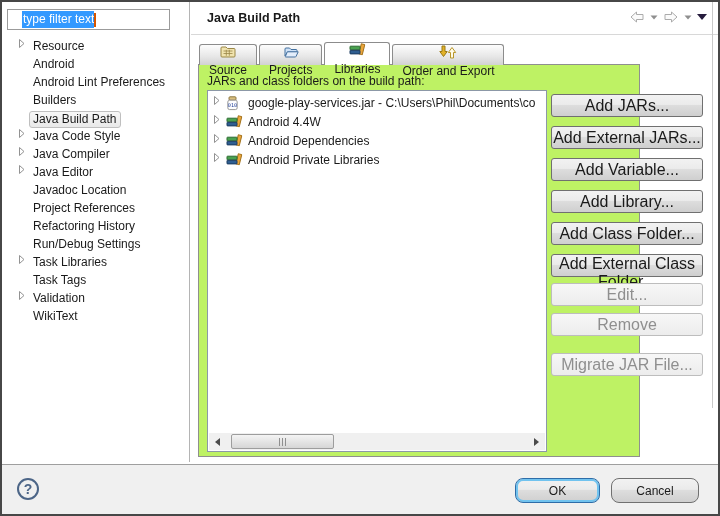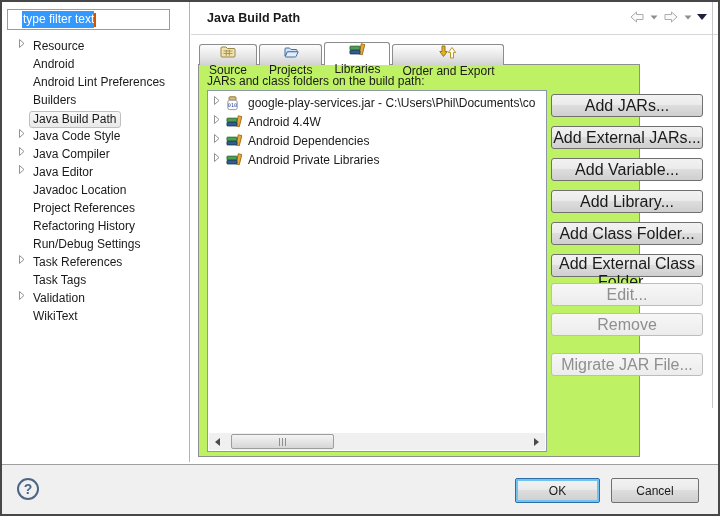--- a/index.html
+++ b/index.html
@@ -54,21 +54,21 @@
   .sidebtn { position:absolute; left:352px; width:152px; height:23px; border:1px solid #707070; border-radius:3px; background:linear-gradient(180deg,#f2f2f2 0%,#ebebeb 45%,#dddddd 50%,#cfcfcf 100%); font-family:inherit; font-size:16px; color:#1a1a1a; cursor:pointer; }
   .sidebtn:disabled { border-color:#bdbdbd; background:linear-gradient(180deg,#f7f7f7,#ececec); color:#8f8f8f; cursor:default; }
   .b0{top:29px}.b1{top:61px}.b2{top:93px}.b3{top:125px}.b4{top:157px}.b5{top:189px}.b6{top:218px}.b7{top:248px}.b8{top:288px}
 
   
   .edge-line { position:absolute; right:5px; top:0; bottom:54px; width:1px; background:#c9c9c9; }
 
   
   .footer { position:absolute; left:0; right:0; bottom:0; height:50px; background:#f0f0f0; border-top:1px solid #9f9f9f; }
   .helpbtn { position:absolute; left:15px; top:13px; width:22px; height:22px; border:2px solid #4c6587; border-radius:50%; color:#4c6587; font-weight:bold; font-size:14px; display:flex; align-items:center; justify-content:center; background:transparent; cursor:pointer; font-family:inherit; }
-  .okbtn,.cancelbtn { position:absolute; top:13px; height:25px; border-radius:2px; font-family:inherit; font-size:12px; color:#1a1a1a; background:linear-gradient(180deg,#f2f2f2 0%,#ebebeb 45%,#dddddd 50%,#cfcfcf 100%); cursor:pointer; }
+  .okbtn,.cancelbtn { position:absolute; top:13px; height:25px; border-radius:8px; font-family:inherit; font-size:12px; color:#1a1a1a; background:linear-gradient(180deg,#f2f2f2 0%,#ebebeb 45%,#dddddd 50%,#cfcfcf 100%); cursor:pointer; }
   .okbtn { left:513px; width:85px; border:1px solid #2e6da8; box-shadow:inset 0 0 0 2px #71c3ef; }
   .cancelbtn { left:609px; width:88px; border:1px solid #707070; }
 </style>
 </head>
 <body>
 
 <div class="dialog">
 
   <div class="sidebar">
     <div class="filterbox">
@@ -171,21 +171,21 @@
             </svg>
           </span>
           <span class="slabel">Run/Debug Settings</span>
         </div>
       <div class="srow">
           <span class="exp">
             <svg width="6" height="9">
               <path d="M0.5 0.5 L5 4.5 L0.5 8.5 Z" fill="#fff" stroke="#929292"></path>
             </svg>
           </span>
-          <span class="slabel">Task References</span>
+          <span class="slabel">Task Libraries</span>
         </div>
       <div class="srow noexp">
           <span class="exp">
             <svg width="6" height="9">
               <path d="M0.5 0.5 L5 4.5 L0.5 8.5 Z" fill="#fff" stroke="#929292"></path>
             </svg>
           </span>
           <span class="slabel">Task Tags</span>
         </div>
       <div class="srow">

